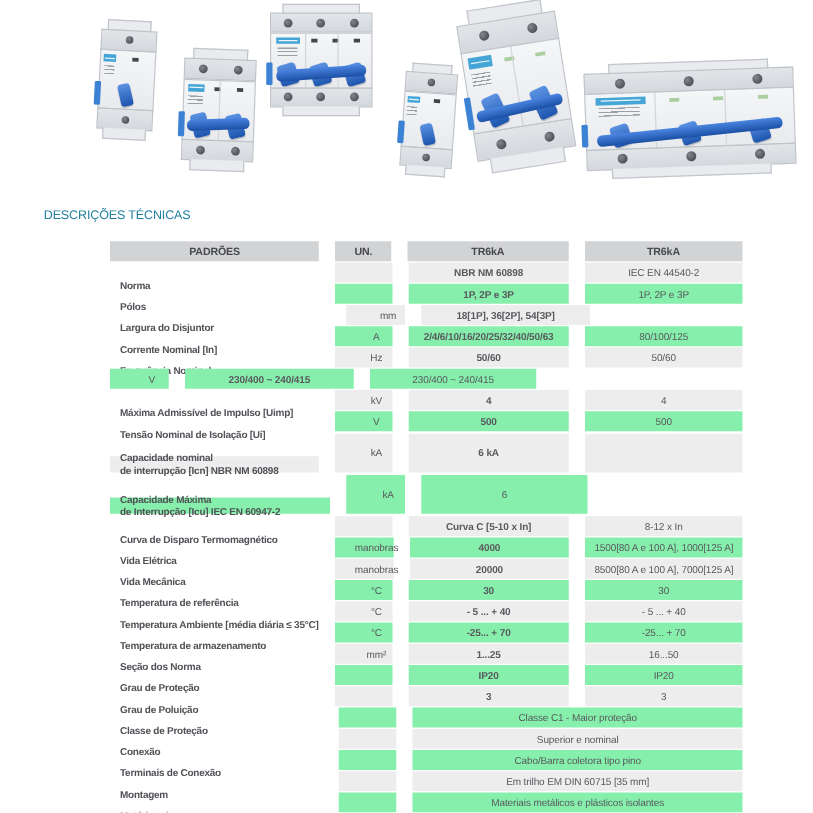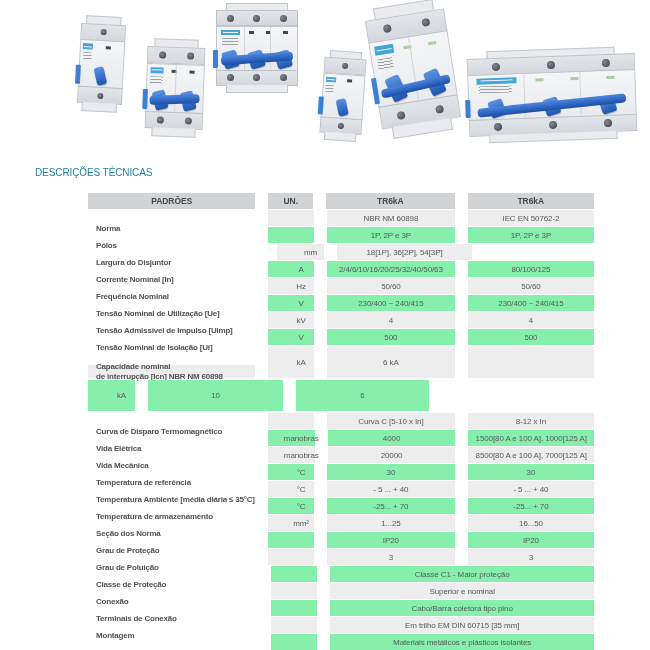--- a/index.html
+++ b/index.html
@@ -47,21 +47,21 @@
   .title{position:absolute;left:35px;top:167px;margin:0;font-size:10px;font-weight:normal;
          color:#217f9e;letter-spacing:-0.1px;}
   
   .table{position:absolute;left:88px;top:193px;width:506px;}
   .tr{display:flex;gap:13px;height:16px;margin-bottom:1px;}
   .tr.tall{height:31px;margin-top:2px;margin-bottom:2px;}
   .td{display:flex;align-items:center;justify-content:center;box-sizing:border-box;
       font-size:8px;letter-spacing:-0.1px;color:#58595d;white-space:nowrap;}
   .c1{width:176px;justify-content:flex-start;padding-left:8px;}
   .c2{width:47px;padding-left:20px;}
-  .c3{width:135px;}
+  .c3{width:135px;font-weight:bold;}
   .c4{width:133px;}
   .cspan{width:273px;}
   .light .td{background:#ededee;}
   .dark .td{background:#86efac;}
   .head .td{background:#d2d3d5;font-weight:bold;color:#48494d;font-size:8.5px;justify-content:center;padding-left:0;}
   .lab{font-weight:bold;color:#515257;letter-spacing:-0.2px;margin-top:18px;}
   .tall .c1{flex-direction:column;align-items:flex-start;justify-content:center;line-height:10px;}
 </style>
 </head>
 <body>
@@ -238,21 +238,21 @@
       <div class="td c1">PADRÕES</div>
       <div class="td c2">UN.</div>
       <div class="td c3">TR6kA</div>
       <div class="td c4">TR6kA</div>
     </div>
     <div id="tbody">
         <div class="tr light">
           <div class="td c1 lab">Norma</div>
           <div class="td c2"></div>
           <div class="td c3">NBR NM 60898</div>
-          <div class="td c4">IEC EN 50762-2</div>
+          <div class="td c4">IEC EN 44540-2</div>
         </div>
         <div class="tr dark">
           <div class="td c1 lab">Pólos</div>
           <div class="td c2"></div>
           <div class="td c3">1P, 2P e 3P</div>
           <div class="td c4">1P, 2P e 3P</div>
         </div>
         <div class="tr light">
           <div class="td c1 lab">Largura do Disjuntor</div>
           <div class="td c2">mm</div>
@@ -264,49 +264,51 @@
           <div class="td c3">2/4/6/10/16/20/25/32/40/50/63</div>
           <div class="td c4">80/100/125</div>
         </div>
         <div class="tr light">
           <div class="td c1 lab">Frequência Nominal</div>
           <div class="td c2">Hz</div>
           <div class="td c3">50/60</div>
           <div class="td c4">50/60</div>
         </div>
         <div class="tr dark">
-          <div class="td c1 lab">Tensão Nominal de Utilização [Ue]</div>
           <div class="td c2">V</div>
           <div class="td c3">230/400 ~ 240/415</div>
           <div class="td c4">230/400 ~ 240/415</div>
         </div>
         <div class="tr light">
-          <div class="td c1 lab">Tensão Admissível de Impulso [Uimp]</div>
+          <div class="td c1 lab">Máxima Admissível de Impulso [Uimp]</div>
           <div class="td c2">kV</div>
           <div class="td c3">4</div>
           <div class="td c4">4</div>
         </div>
         <div class="tr dark">
           <div class="td c1 lab">Tensão Nominal de Isolação [Ui]</div>
           <div class="td c2">V</div>
           <div class="td c3">500</div>
           <div class="td c4">500</div>
         </div>
         <div class="tr light tall">
           <div class="td c1 lab">
             <div class="line">Capacidade nominal</div>
             <div class="line">de interrupção [Icn] NBR NM 60898</div>
           </div>
           <div class="td c2">kA</div>
           <div class="td c3">6 kA</div>
           <div class="td c4"></div>
         </div>
         <div class="tr dark tall">
+          <div class="td c1 lab">
+            <div class="line">Capacidade Máxima</div>
+            <div class="line">de Interrupção [Icu] IEC EN 60947-2</div>
+          </div>
           <div class="td c2">kA</div>
-          <div class="td c3">10</div>
           <div class="td c4">6</div>
         </div>
         <div class="tr light">
           <div class="td c1 lab">Curva de Disparo Termomagnético</div>
           <div class="td c2"></div>
           <div class="td c3">Curva C [5-10 x In]</div>
           <div class="td c4">8-12 x In</div>
         </div>
         <div class="tr dark">
           <div class="td c1 lab">Vida Elétrica</div>

